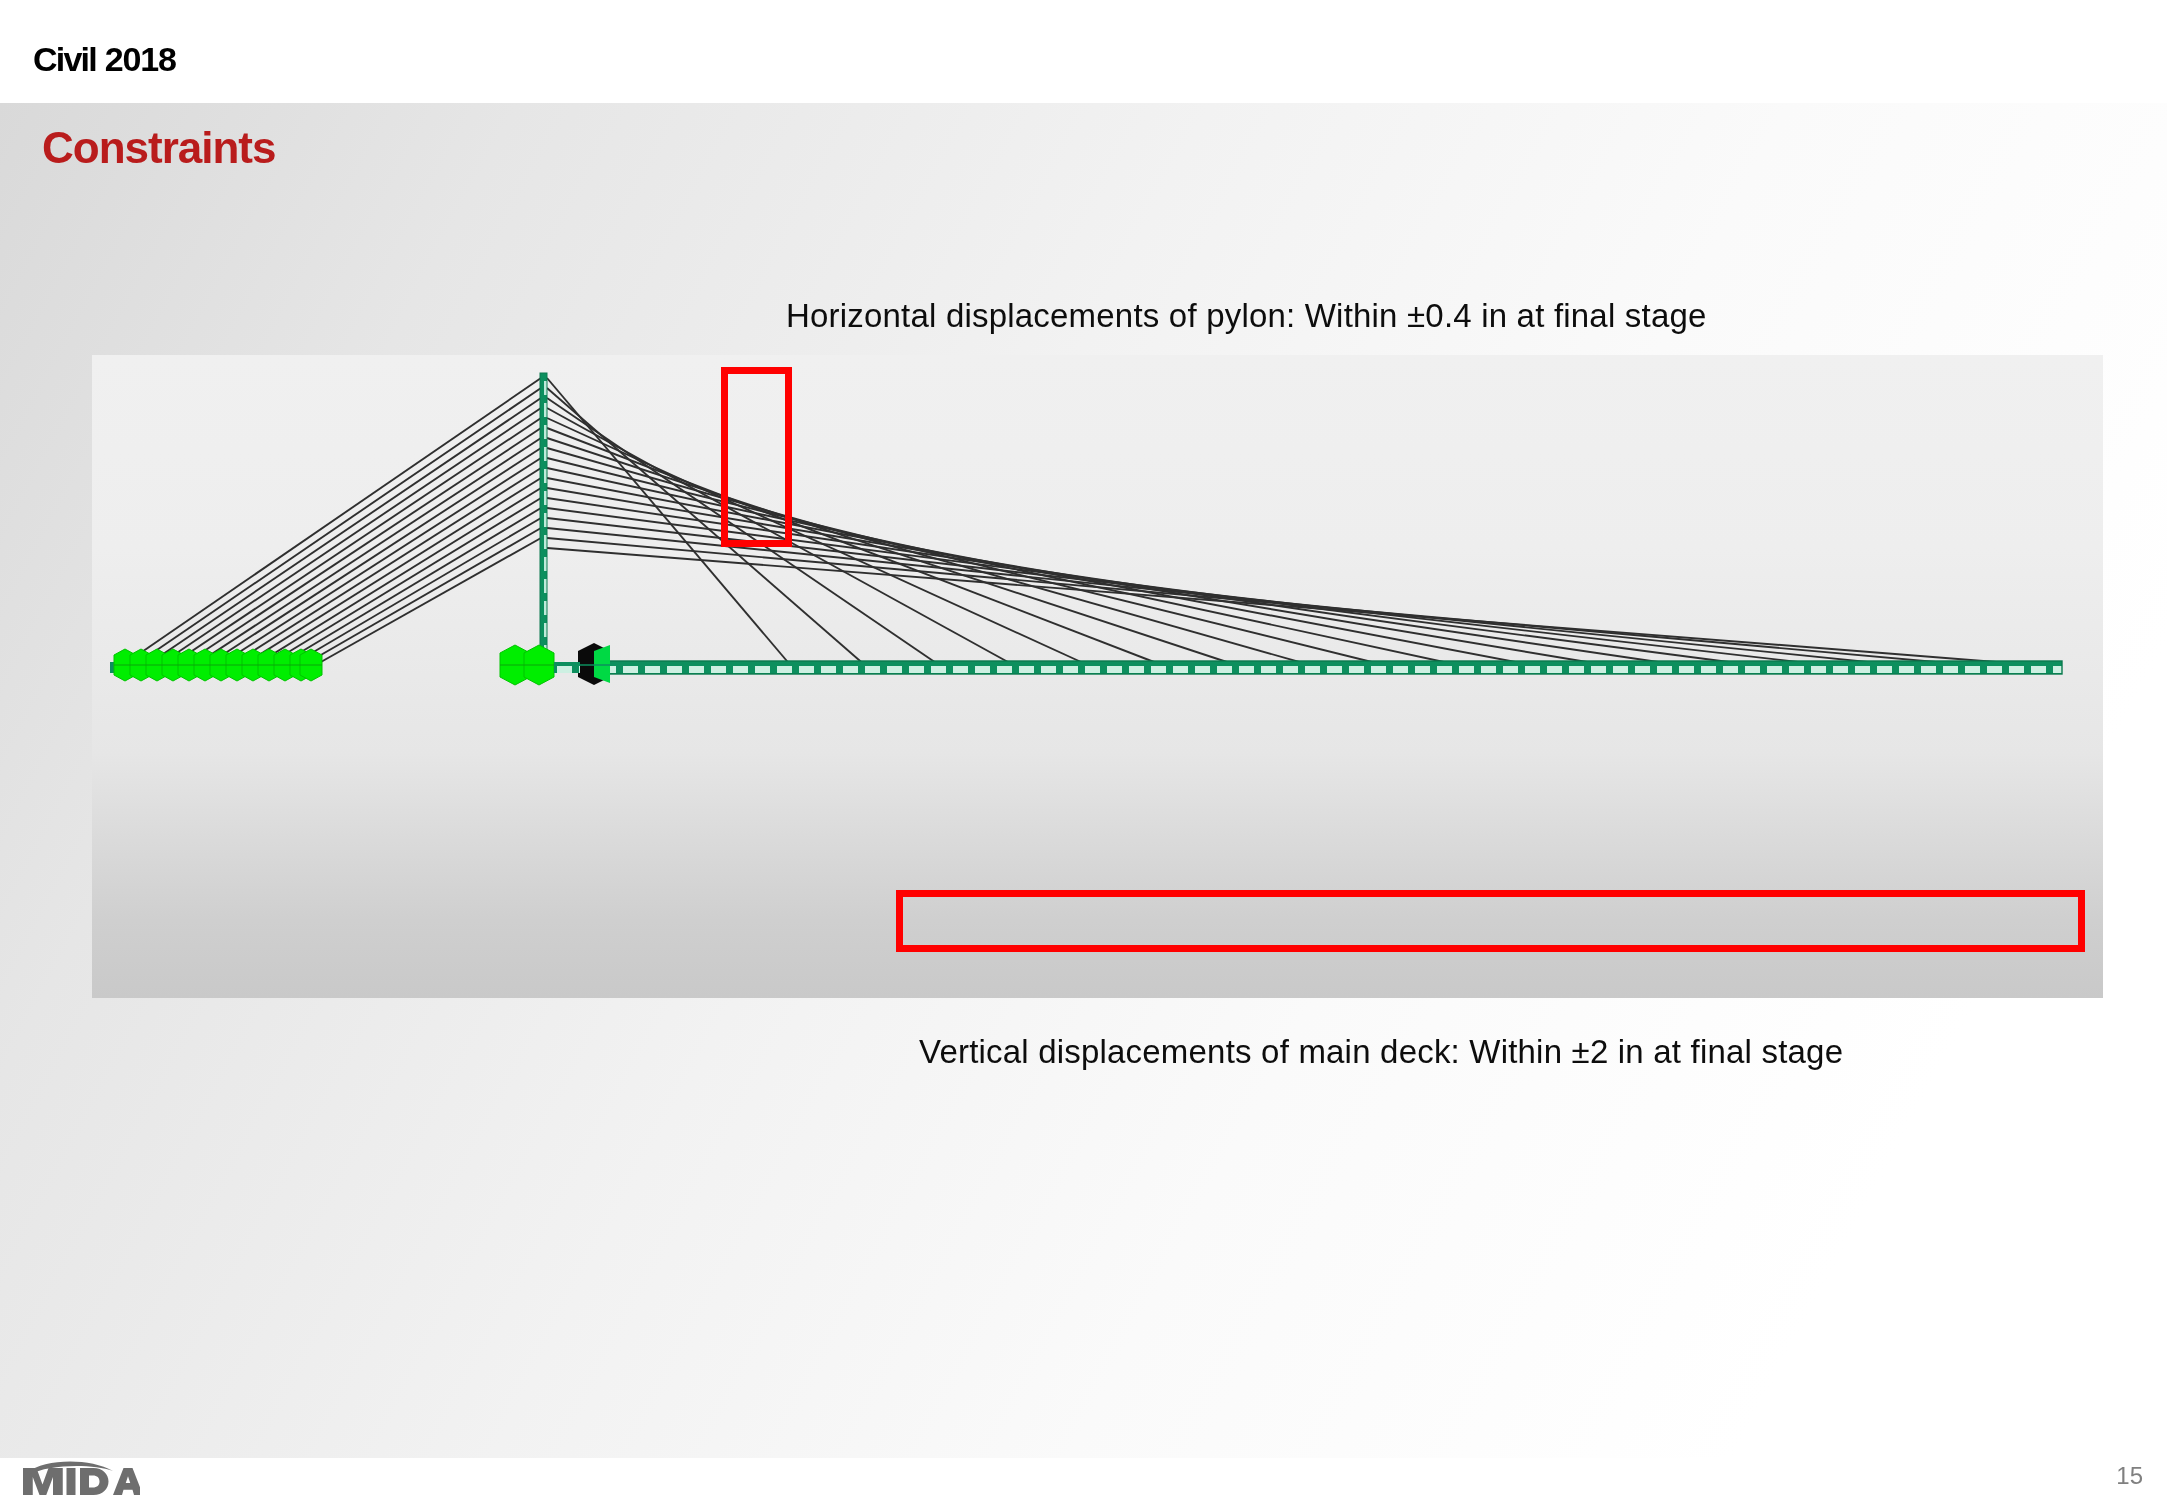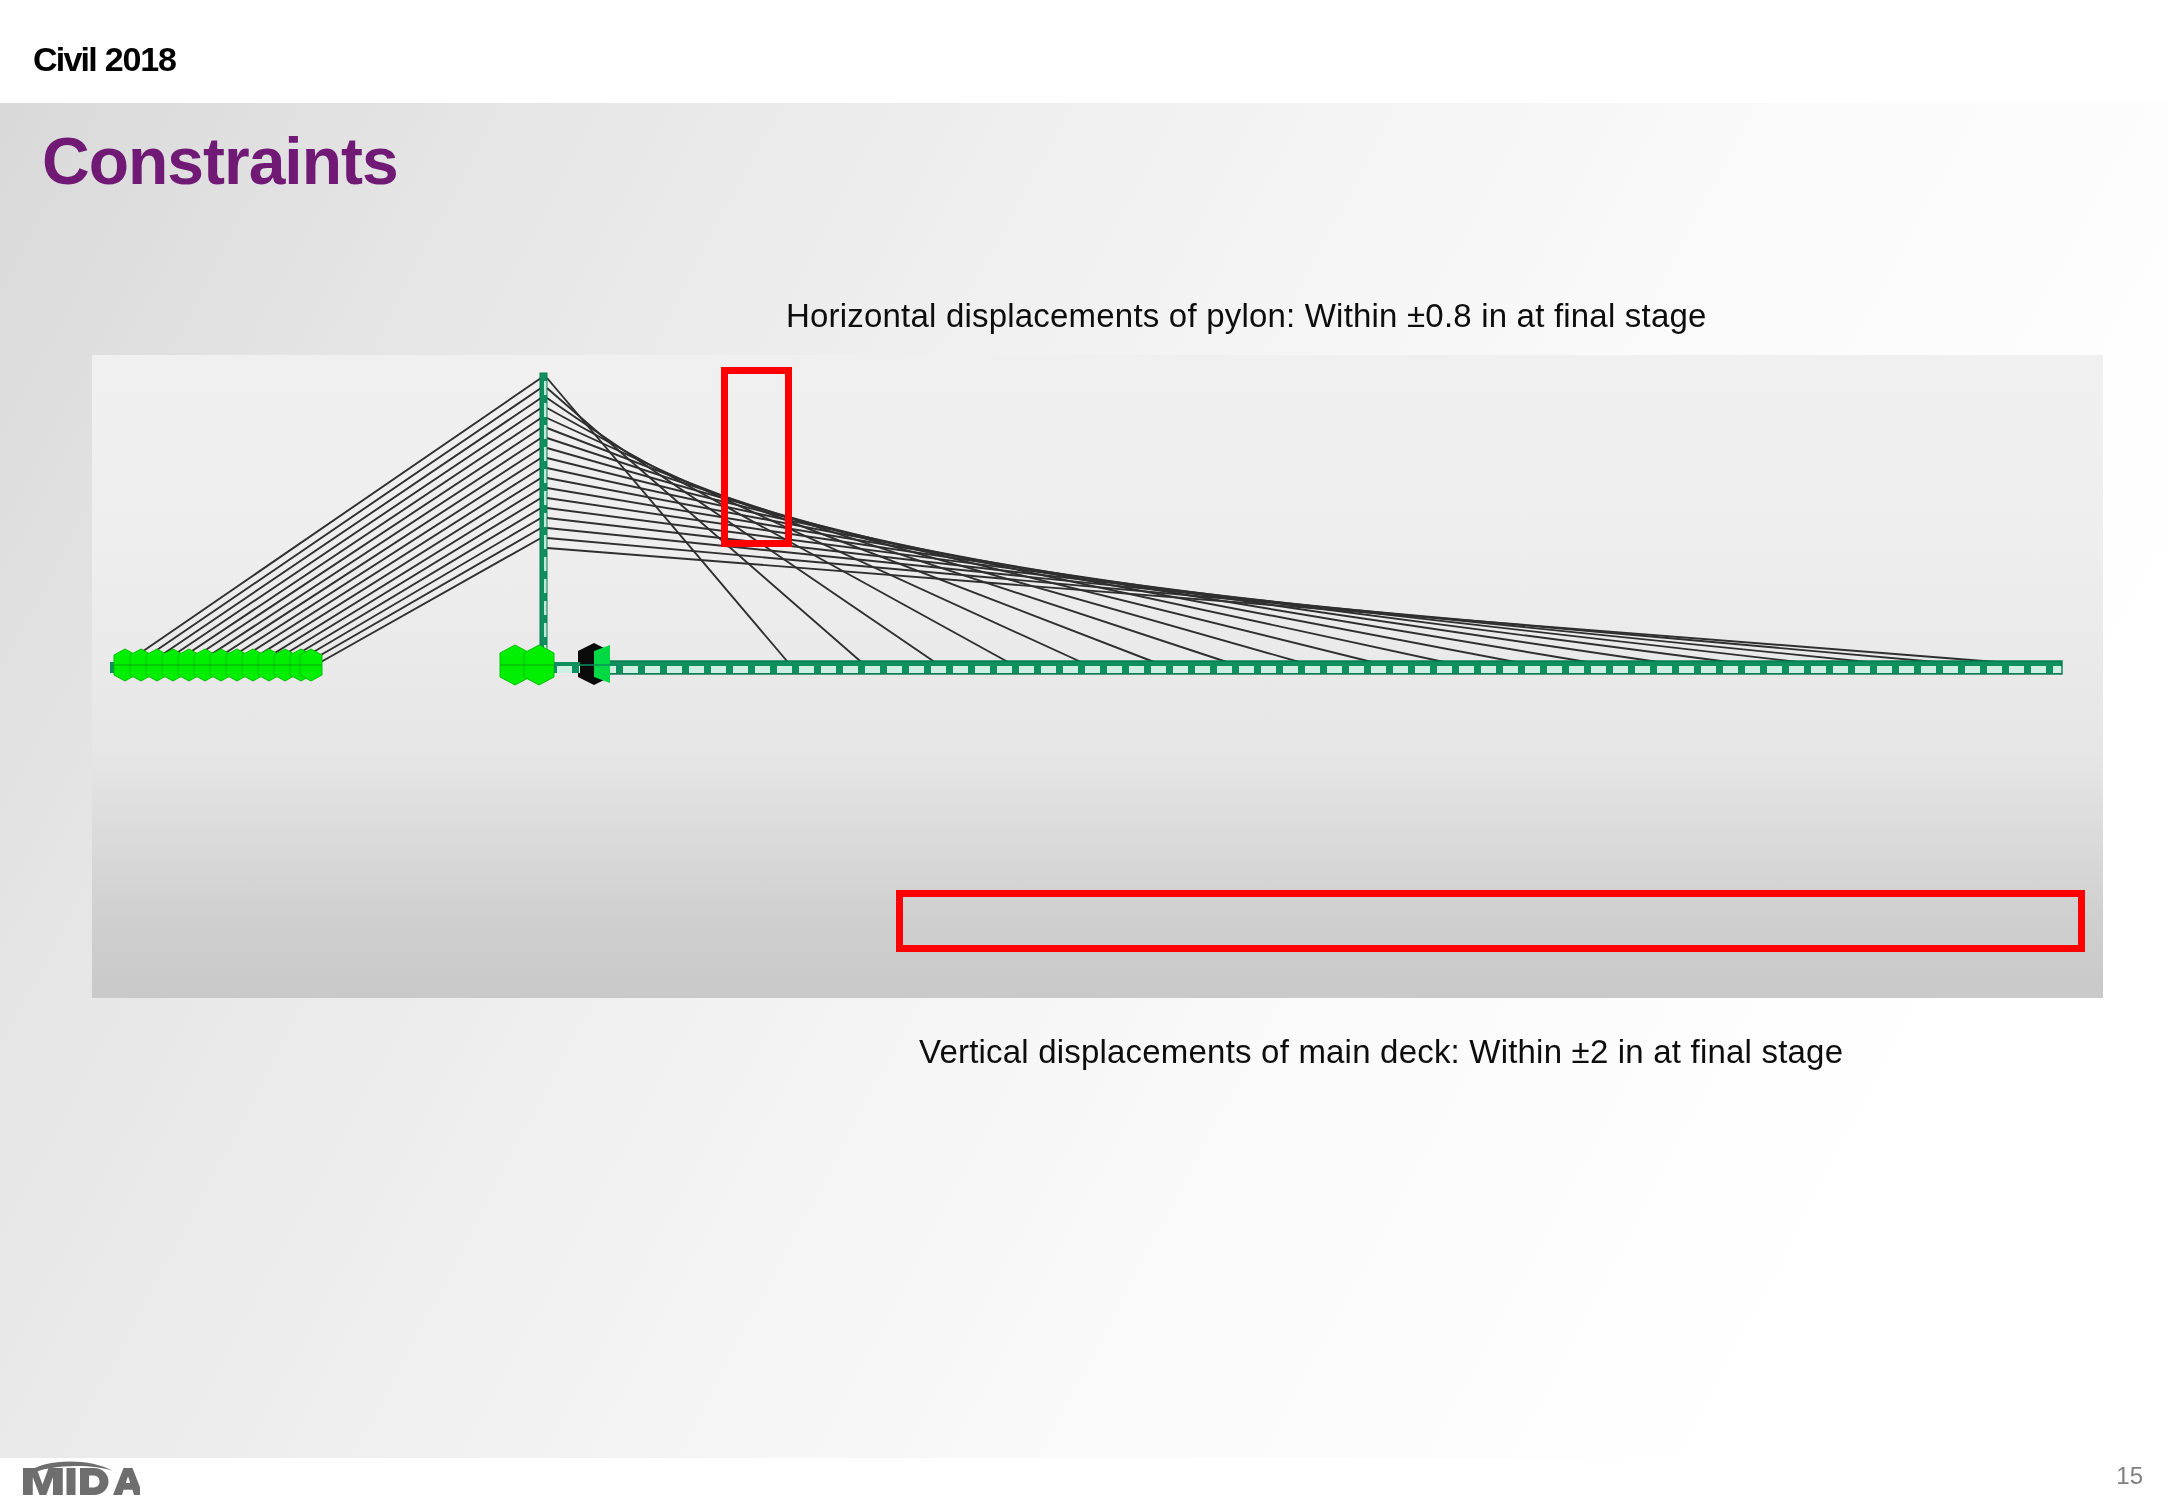--- a/index.html
+++ b/index.html
@@ -58,23 +58,23 @@
   .brand-year {
     font-weight: bold;
     letter-spacing: -1.2px;
   }
 
   
   .slide-title {
     position: absolute;
     left: 42px;
     top: 123px;
-    font-size: 66px;
+    font-size: 44px;
     font-weight: bold;
-    color: #701a75;
+    color: #b91c1c;
     letter-spacing: -1px;
     white-space: nowrap;
   }
 
   
   .caption {
     position: absolute;
     font-size: 33px;
     color: #0d0d0d;
     white-space: nowrap;
@@ -161,21 +161,21 @@
   <div class="slide-body"></div>
 
   <div class="header-band">
     <div class="brand-line">
       <span class="brand-civil">Civil</span><span>&nbsp;</span><span class="brand-year">2018</span>
     </div>
   </div>
 
   <div class="slide-title">Constraints</div>
 
-  <div class="caption caption-top">Horizontal displacements of pylon: Within ±0.8 in at final stage</div>
+  <div class="caption caption-top">Horizontal displacements of pylon: Within ±0.4 in at final stage</div>
 
   <div class="model-panel">
     <svg class="model-svg" viewBox="0 0 2011 643" preserveAspectRatio="none">
 
       <defs>
 
         <pattern id="deckCells" x="0" y="0" width="22" height="14" patternUnits="userSpaceOnUse">
           <rect x="0" y="0" width="22" height="14" fill="#0d8f5e"></rect>
           <rect x="3" y="3" width="15" height="7" fill="#cdf0e2"></rect>
         </pattern>

